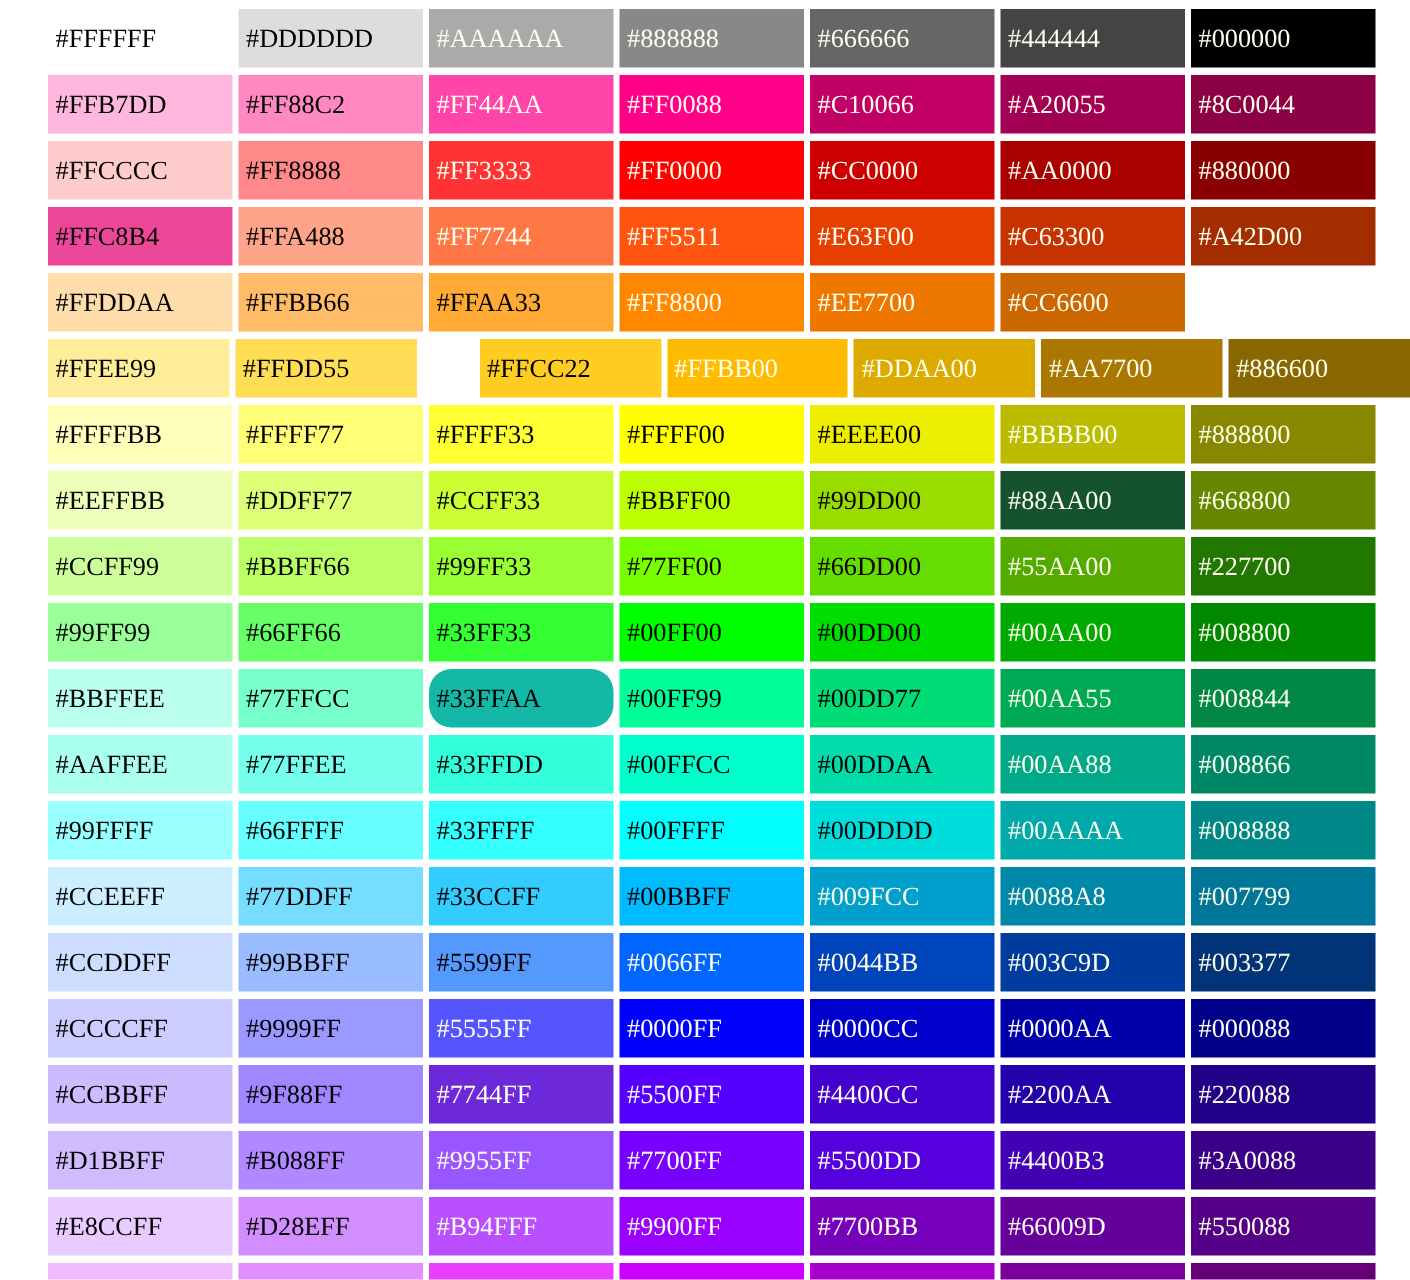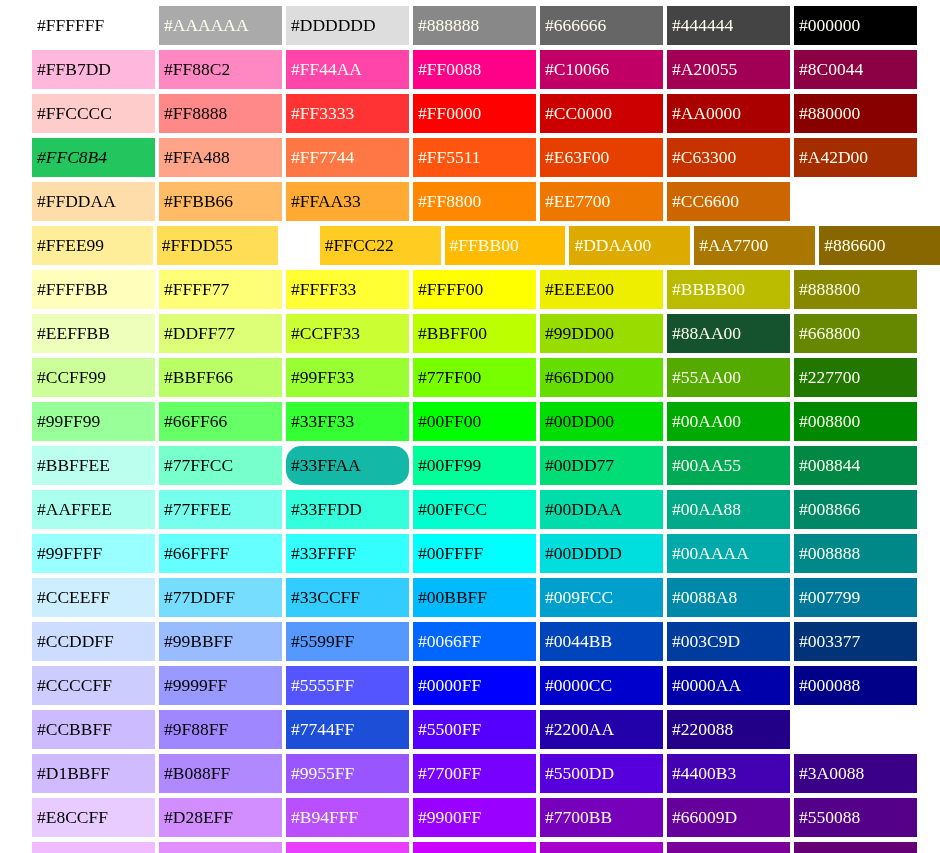--- a/index.html
+++ b/index.html
@@ -54,26 +54,26 @@
   .swatch.text-light .swatch-label { color: #FFFFF0; }
 </style>
 </head>
 <body>
 
 <div id="palette-grid">
     <div class="swatch-row">
       <div class="swatch text-dark" title="#FFFFFF" style="background-color: rgb(255, 255, 255);">
         <span class="swatch-label">#FFFFFF</span>
       </div>
+      <div class="swatch text-dark" title="#DDDDDD" style="background-color: rgb(221, 221, 221);">
+        <span class="swatch-label">#DDDDDD</span>
+      </div>
       <div class="swatch text-light" title="#AAAAAA" style="background-color: rgb(170, 170, 170);">
         <span class="swatch-label">#AAAAAA</span>
       </div>
-      <div class="swatch text-dark" title="#DDDDDD" style="background-color: rgb(221, 221, 221);">
-        <span class="swatch-label">#DDDDDD</span>
-      </div>
       <div class="swatch text-light" title="#888888" style="background-color: rgb(136, 136, 136);">
         <span class="swatch-label">#888888</span>
       </div>
       <div class="swatch text-light" title="#666666" style="background-color: rgb(102, 102, 102);">
         <span class="swatch-label">#666666</span>
       </div>
       <div class="swatch text-light" title="#444444" style="background-color: rgb(68, 68, 68);">
         <span class="swatch-label">#444444</span>
       </div>
       <div class="swatch text-light" title="#000000" style="background-color: rgb(0, 0, 0);">
@@ -120,21 +120,21 @@
         <span class="swatch-label">#CC0000</span>
       </div>
       <div class="swatch text-light" title="#AA0000" style="background-color: rgb(170, 0, 0);">
         <span class="swatch-label">#AA0000</span>
       </div>
       <div class="swatch text-light" title="#880000" style="background-color: rgb(136, 0, 0);">
         <span class="swatch-label">#880000</span>
       </div>
     </div>
     <div class="swatch-row">
-      <div class="swatch text-dark" title="#FFC8B4" style="background-color: #22c55e; font-style: italic;">
+      <div class="swatch text-dark" title="#FFC8B4" style="background-color: #ec4899;">
         <span class="swatch-label">#FFC8B4</span>
       </div>
       <div class="swatch text-dark" title="#FFA488" style="background-color: rgb(255, 164, 136);">
         <span class="swatch-label">#FFA488</span>
       </div>
       <div class="swatch text-light" title="#FF7744" style="background-color: rgb(255, 119, 68);">
         <span class="swatch-label">#FF7744</span>
       </div>
       <div class="swatch text-light" title="#FF5511" style="background-color: rgb(255, 85, 17);">
         <span class="swatch-label">#FF5511</span>
@@ -422,25 +422,28 @@
         <span class="swatch-label">#000088</span>
       </div>
     </div>
     <div class="swatch-row">
       <div class="swatch text-dark" title="#CCBBFF" style="background-color: rgb(204, 187, 255);">
         <span class="swatch-label">#CCBBFF</span>
       </div>
       <div class="swatch text-dark" title="#9F88FF" style="background-color: rgb(159, 136, 255);">
         <span class="swatch-label">#9F88FF</span>
       </div>
-      <div class="swatch text-light" title="#7744FF" style="background-color: #1d4ed8;">
+      <div class="swatch text-light" title="#7744FF" style="background-color: #6d28d9;">
         <span class="swatch-label">#7744FF</span>
       </div>
       <div class="swatch text-light" title="#5500FF" style="background-color: rgb(85, 0, 255);">
         <span class="swatch-label">#5500FF</span>
+      </div>
+      <div class="swatch text-light" title="#4400CC" style="background-color: rgb(68, 0, 204);">
+        <span class="swatch-label">#4400CC</span>
       </div>
       <div class="swatch text-light" title="#2200AA" style="background-color: rgb(34, 0, 170);">
         <span class="swatch-label">#2200AA</span>
       </div>
       <div class="swatch text-light" title="#220088" style="background-color: rgb(34, 0, 136);">
         <span class="swatch-label">#220088</span>
       </div>
     </div>
     <div class="swatch-row">
       <div class="swatch text-dark" title="#D1BBFF" style="background-color: rgb(209, 187, 255);">

